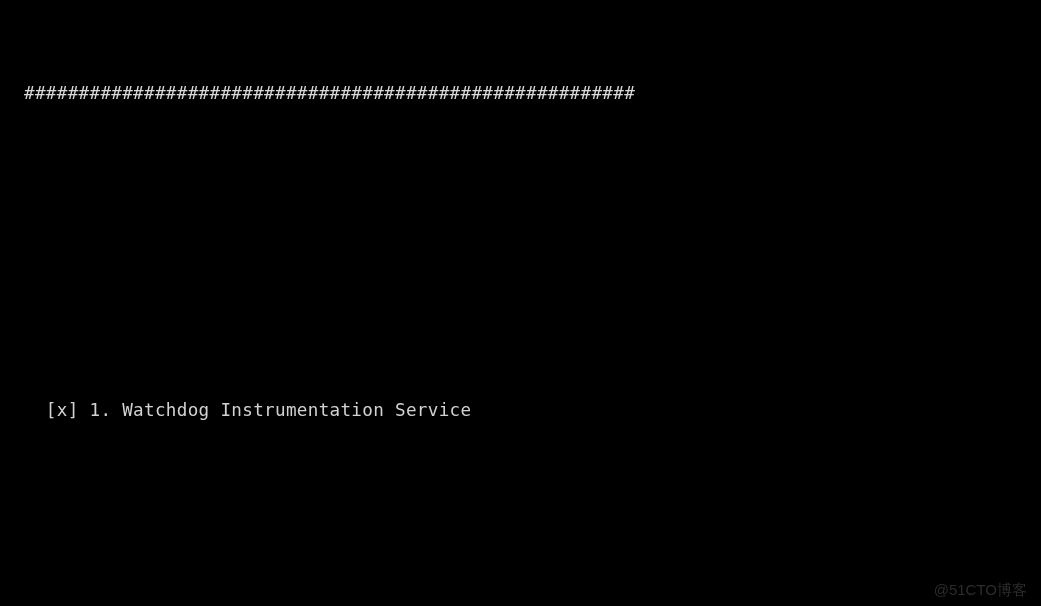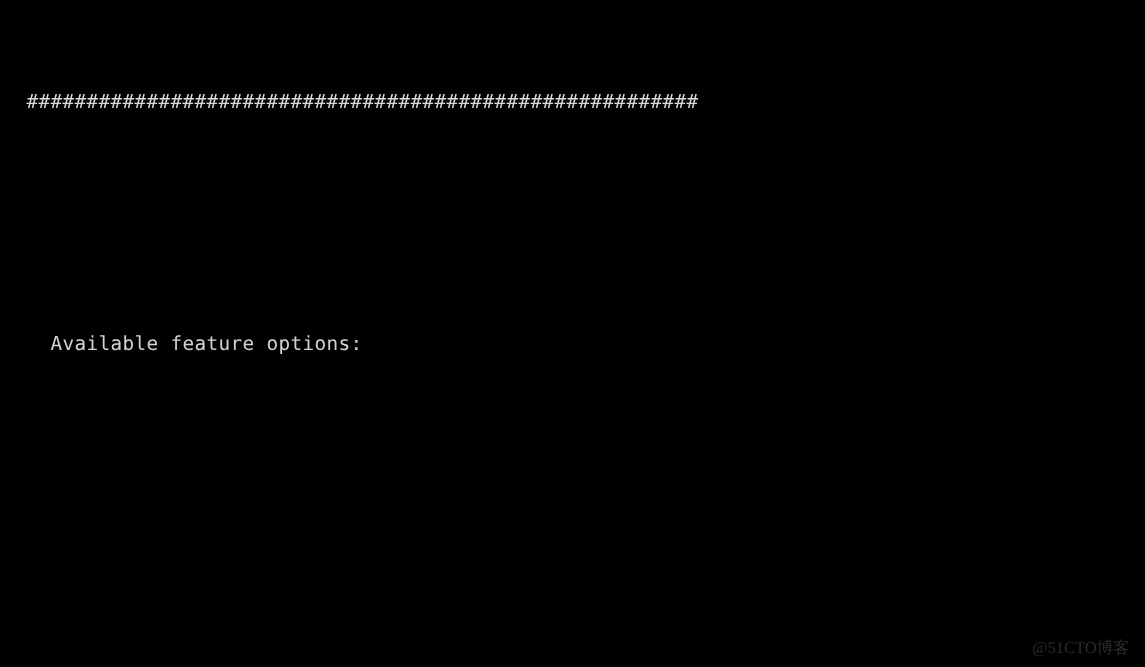--- a/index.html
+++ b/index.html
@@ -33,40 +33,40 @@
   .blank {
     height: 24.4px;
   }
   .hashbar {
     color: #d8d8d8;
   }
   .watermark {
     position: absolute;
     right: 14px;
     bottom: 4px;
-    font-family: Liberation Serif, serif;
+    font-family: Liberation Sans, sans-serif;
     font-size: 15px;
     letter-spacing: 0;
     color: #2c2c2c;
     white-space: pre;
   }
 </style>
 </head>
 <body>
 
 <div id="screen">
 
   <div class="term">
 
     <div class="line hashbar">########################################################</div>
     <div class="blank"></div>
     <div class="blank"></div>
-    <div class="line">  Available feature options:</div>
     <div class="blank"></div>
 
+    <div class="line">  [x] 1. Watchdog Instrumentation Service</div>
     
     
     
     
     
     
     
     
     
 

